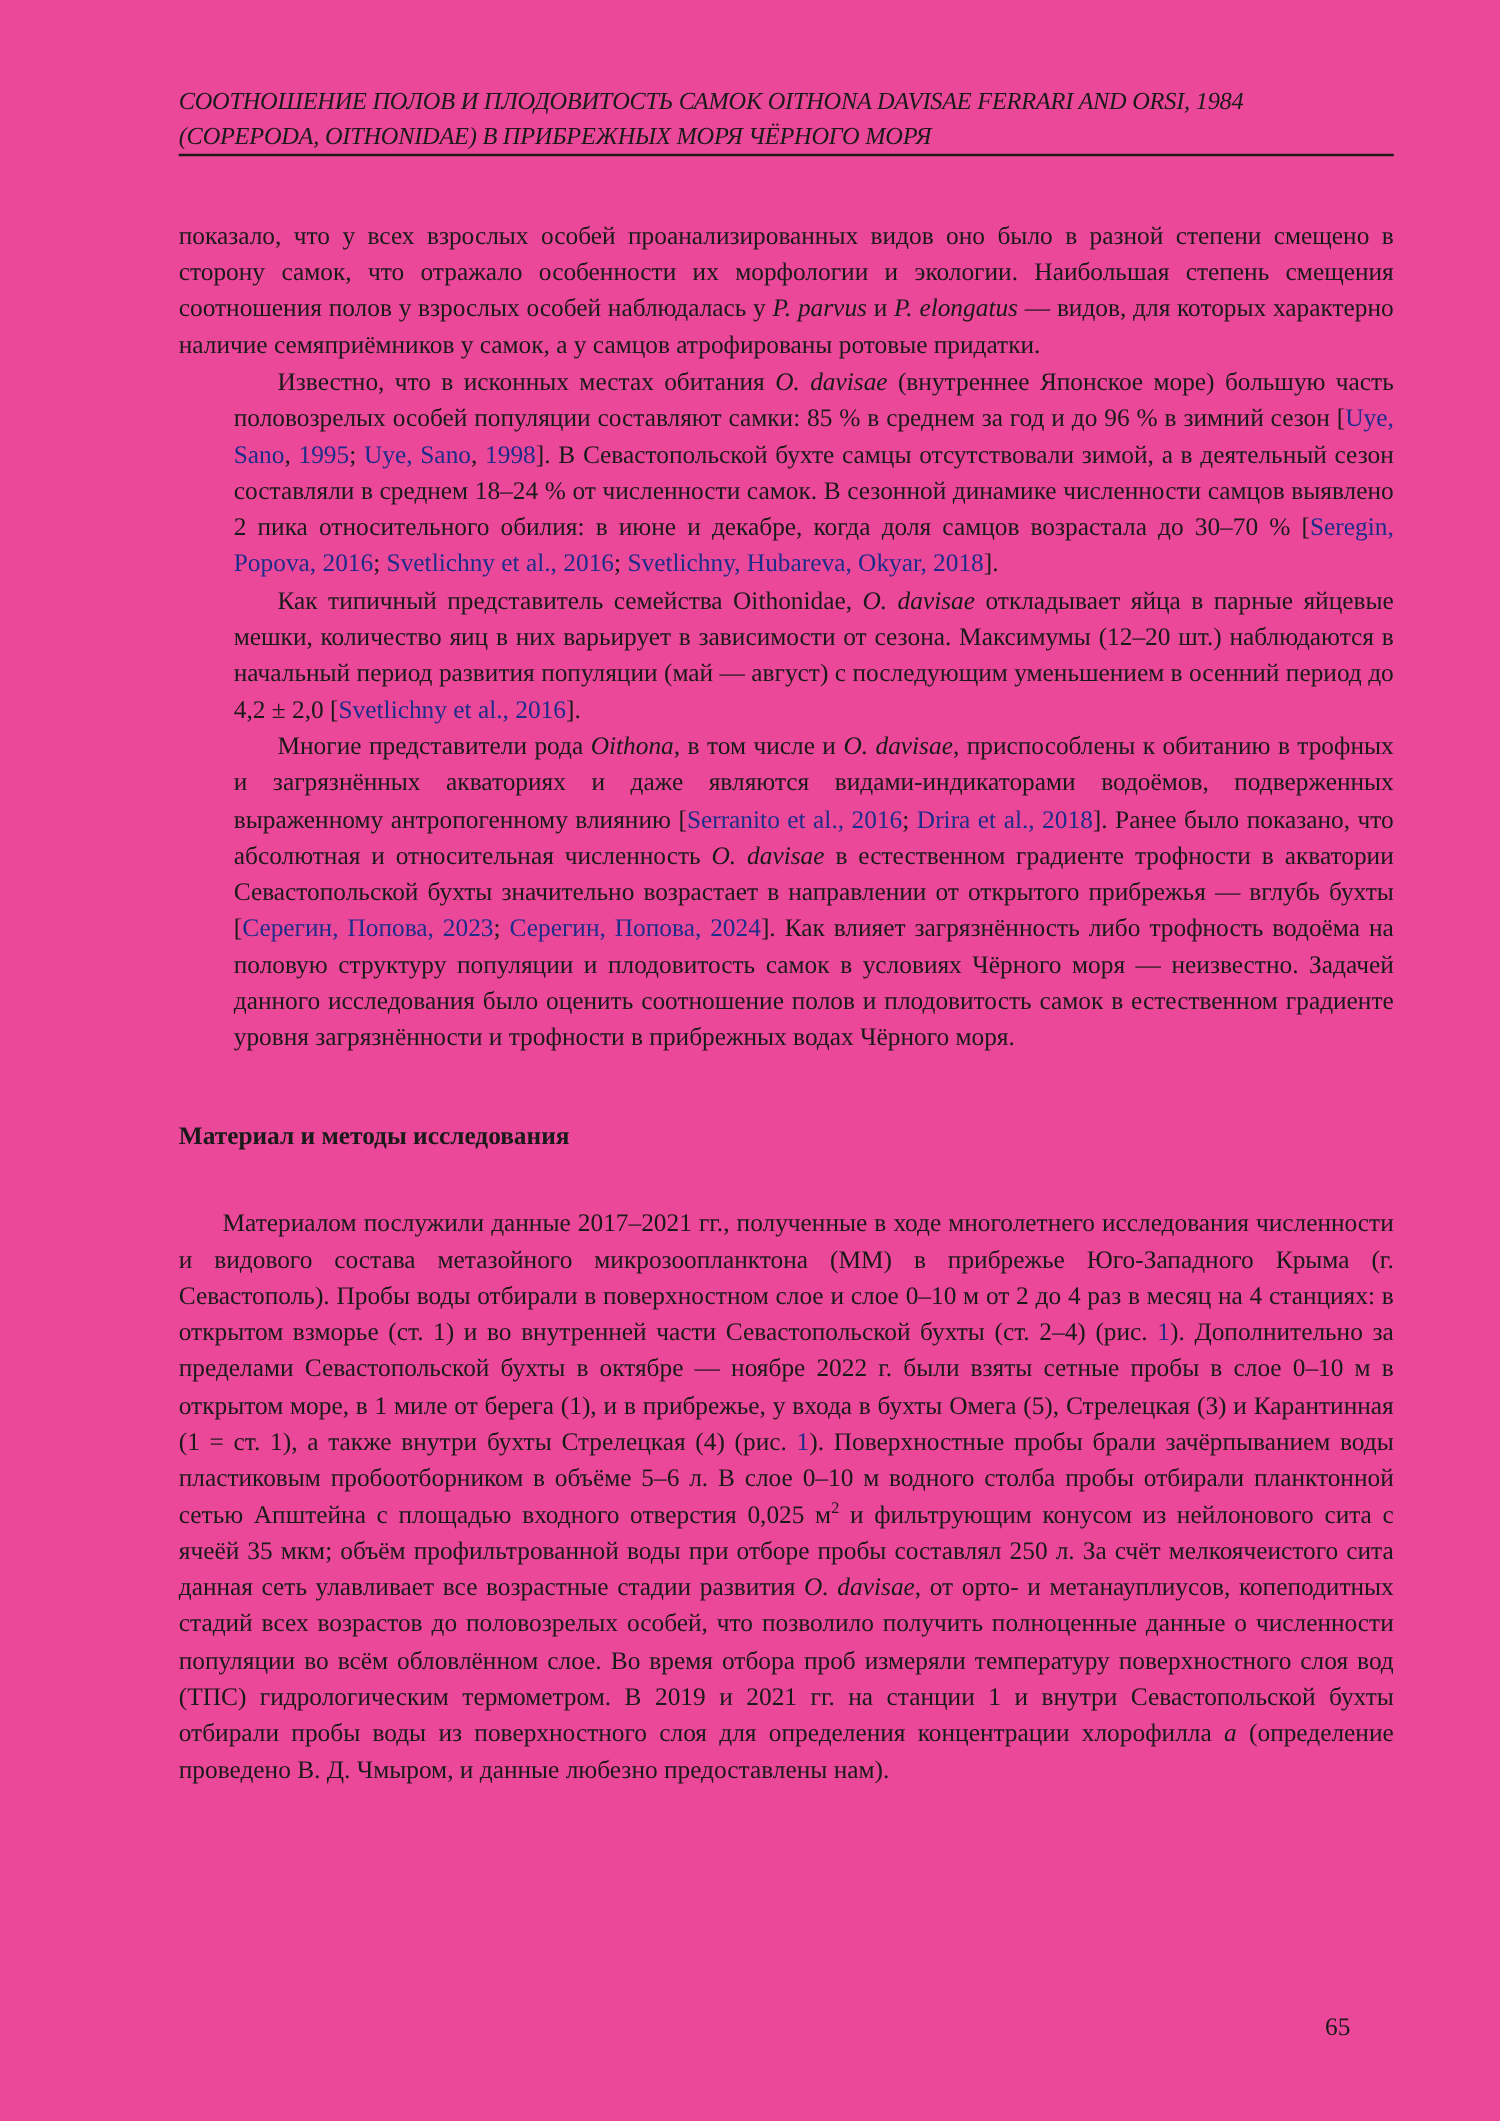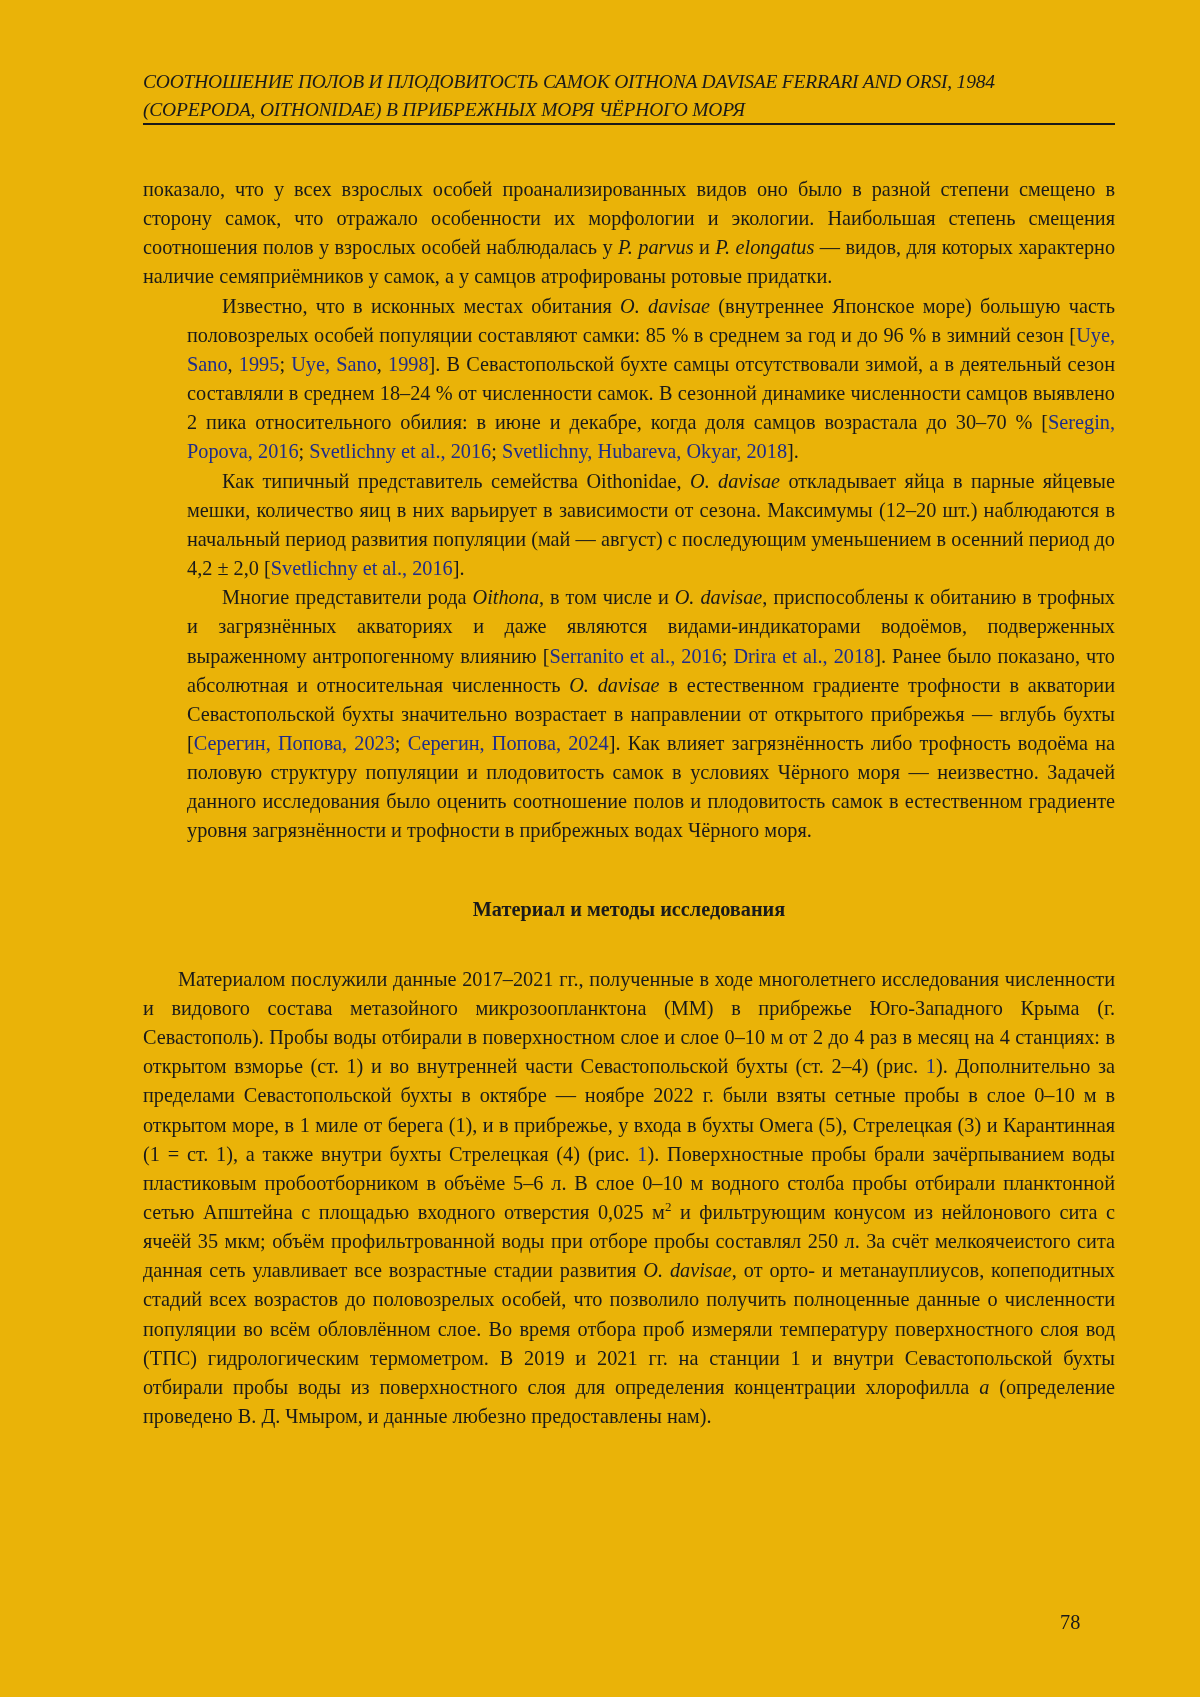--- a/index.html
+++ b/index.html
@@ -1,28 +1,28 @@
 <!DOCTYPE html>
 <html><head>
 <meta charset="utf-8">
 <style>
   html, body { margin: 0; padding: 0; background: #ffffff; }
   body { width: 1200px; height: 1697px; position: relative; overflow: hidden; }
-  .page { position: absolute; left: 0; top: 0; width: 1200px; height: 1697px; background: #eab308; color: #1a1a1a;
+  .page { position: absolute; left: 0; top: 0; width: 1200px; height: 1697px; background: #ec4899; color: #1a1a1a;
           font-family: "Liberation Serif", "DejaVu Serif", serif; }
   .running-head { position: absolute; left: 143px; top: 68px; width: 972px; font-style: italic;
                   font-size: 19.5px; line-height: 28px; letter-spacing: -0.2px; color: #1a1a1a; }
   .head-rule { position: absolute; left: 143px; top: 123px; width: 972px; height: 0; border-top: 2px solid #1a1a1a; }
   .body { position: absolute; left: 143px; top: 175px; width: 972px; font-size: 20.3px; line-height: 29.15px;
           text-align: justify; hyphens: manual; }
   .body p { margin: 0; text-indent: 0; }
   .body p.ind { text-indent: 35px; }
   .body p.cont { text-indent: 0; }
   .body p + p { margin-top: 0; margin-left: 44px; }
-  .section-title { text-align: center; font-weight: bold; font-size: 20.3px; margin: 49px 0 41px 0; }
+  .section-title { text-align: left; font-weight: bold; font-size: 20.3px; margin: 49px 0 41px 0; }
   a.cite, span.cite { color: #1f2d8a; text-decoration: none; }
   i { font-style: italic; }
   sup { font-size: 13px; line-height: 0; vertical-align: 8px; }
   .page-number { position: absolute; left: 1060px; top: 1611px; font-size: 20.3px; color: #1a1a1a; }
 </style>
 </head>
 <body>
 
 <div class="page">
 
@@ -41,14 +41,14 @@
     <p class="ind"><span>Как типичный представитель семейства Oithonidae, </span><i>O. davisae</i><span> откладывает яйца в парные яйцевые мешки, количество яиц в них варьирует в зависимости от сезона. Максимумы (12–20 шт.) наблюдаются в начальный период развития популяции (май — август) с последующим уменьшением в осенний период до 4,2 ± 2,0 [</span><a class="cite">Svetlichny et al., 2016</a><span>].</span></p>
 
     <p class="ind"><span>Многие представители рода </span><i>Oithona</i><span>, в том числе и </span><i>O. davisae</i><span>, приспособлены к обитанию в трофных и загрязнённых акваториях и даже являются видами-индикаторами водоёмов, подверженных выраженному антропогенному влиянию [</span><a class="cite">Serranito et al., 2016</a><span>; </span><a class="cite">Drira et al., 2018</a><span>]. Ранее было показано, что абсолютная и относительная численность </span><i>O. davisae</i><span> в естественном градиенте трофности в акватории Севастопольской бухты значительно возрастает в направлении от открытого прибрежья — вглубь бухты [</span><a class="cite">Серегин, Попова, 2023</a><span>; </span><a class="cite">Серегин, Попова, 2024</a><span>]. Как влияет загрязнённость либо трофность водоёма на половую структуру популяции и плодовитость самок в условиях Чёрного моря — неизвестно. Задачей данного исследования было оценить соотношение полов и плодовитость самок в естественном градиенте уровня загрязнённости и трофности в прибрежных водах Чёрного моря.</span></p>
 
     <div class="section-title">Материал и методы исследования</div>
 
     <p class="ind"><span>Материалом послужили данные 2017–2021 гг., полученные в ходе многолетнего исследования численности и видового состава метазойного микрозоопланктона (ММ) в прибрежье Юго-Западного Крыма (г. Севастополь). Пробы воды отбирали в поверхностном слое и слое 0–10 м от 2 до 4 раз в месяц на 4 станциях: в открытом взморье (ст. 1) и во внутренней части Севастопольской бухты (ст. 2–4) (рис. </span><a class="cite">1</a><span>). Дополнительно за пределами Севастопольской бухты в октябре — ноябре 2022 г. были взяты сетные пробы в слое 0–10 м в открытом море, в 1 миле от берега (1), и в прибрежье, у входа в бухты Омега (5), Стрелецкая (3) и Карантинная (1 = ст. 1), а также внутри бухты Стрелецкая (4) (рис. </span><a class="cite">1</a><span>). Поверхностные пробы брали зачёрпыванием воды пластиковым пробоотборником в объёме 5–6 л. В слое 0–10 м водного столба пробы отбирали планктонной сетью Апштейна с площадью входного отверстия 0,025 м</span><sup>2</sup><span> и фильтрующим конусом из нейлонового сита с ячеёй 35 мкм; объём профильтрованной воды при отборе пробы составлял 250 л. За счёт мелкоячеистого сита данная сеть улавливает все возрастные стадии развития </span><i>O. davisae</i><span>, от орто- и метанауплиусов, копеподитных стадий всех возрастов до половозрелых особей, что позволило получить полноценные данные о численности популяции во всём обловлённом слое. Во время отбора проб измеряли температуру поверхностного слоя вод (ТПС) гидрологическим термометром. В 2019 и 2021 гг. на станции 1 и внутри Севастопольской бухты отбирали пробы воды из поверхностного слоя для определения концентрации хлорофилла </span><i>a</i><span> (определение проведено В. Д. Чмыром, и данные любезно предоставлены нам).</span></p>
 
   </div>
 
-  <div class="page-number">78</div>
+  <div class="page-number">65</div>
 </div>
 
 </body></html>

